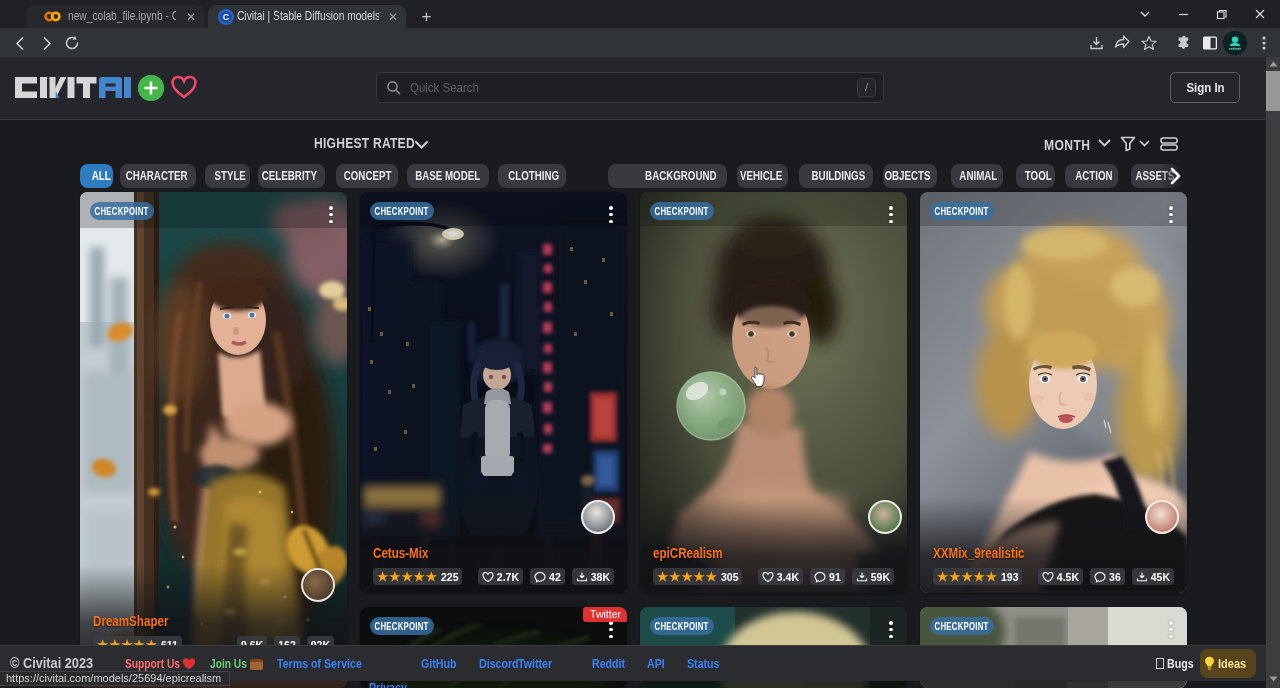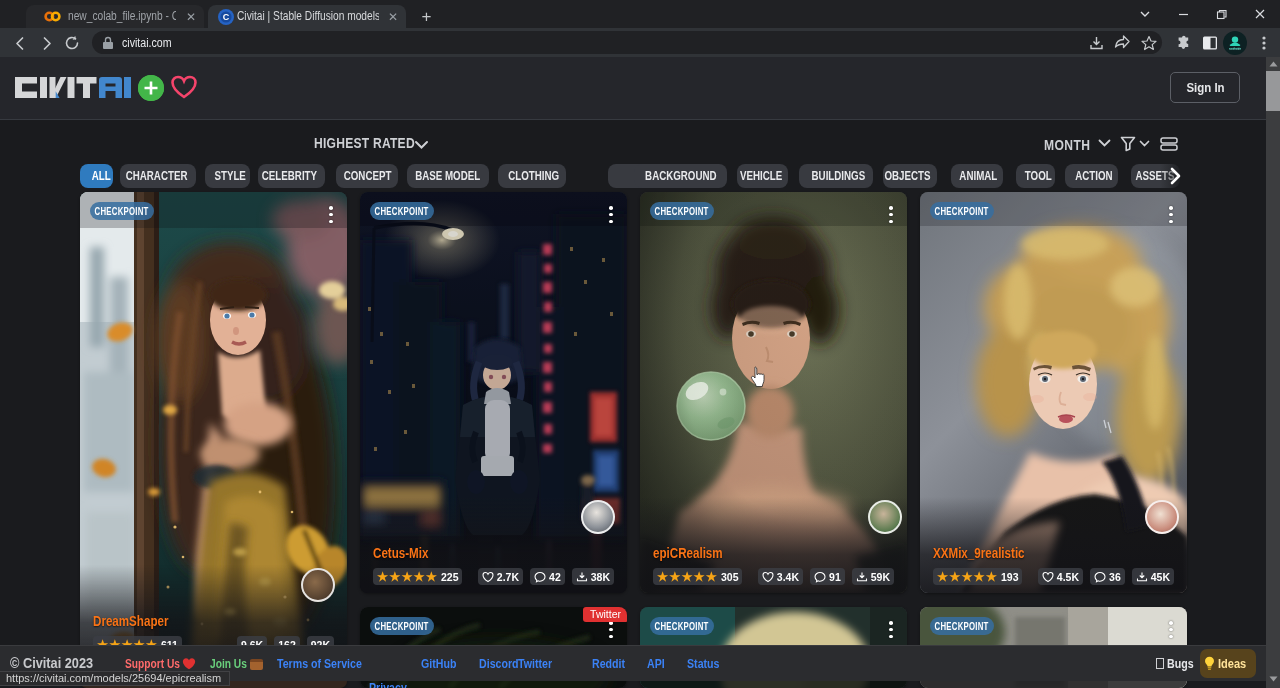--- a/index.html
+++ b/index.html
@@ -131,27 +131,20 @@
       <svg width="17" height="17" viewBox="0 0 17 17">
         <path d="M6.5 3 L12 8.5 L6.5 14" stroke="#c7cacd" stroke-width="1.7" fill="none" stroke-linecap="round" stroke-linejoin="round"></path>
       </svg>
     </div>
   <div class="navic" style="left:60px;">
       <svg width="16" height="16" viewBox="0 0 16 16">
         <path d="M13.5 8 A5.5 5.5 0 1 1 11.6 3.85" stroke="#c7cacd" stroke-width="1.6" fill="none" stroke-linecap="round"></path>
         <path d="M11.2 0.8 L12 4.2 L8.6 4.8 Z" fill="#c7cacd"></path>
       </svg>
     </div>
-  <div id="omnibox">
-    <svg style="margin-left:10px" width="12" height="14" viewBox="0 0 12 14">
-        <rect x="1" y="6" width="10" height="7" rx="1" fill="#9aa0a6"></rect>
-        <path d="M3.5 6 V4 a2.5 2.5 0 0 1 5 0 V6" stroke="#9aa0a6" stroke-width="1.4" fill="none"></path>
-      </svg>
-    <span id="omnitext" class="cx85">civitai.com</span>
-  </div>
   <div class="navic" style="left:1084px;">
       <svg width="17" height="17" viewBox="0 0 17 17">
         <path d="M8.5 2 V9 M5.5 6.5 L8.5 9.5 L11.5 6.5" stroke="#c7cacd" stroke-width="1.4" fill="none"></path>
         <path d="M3 10 V13.5 H14 V10" stroke="#c7cacd" stroke-width="1.4" fill="none"></path>
       </svg>
     </div>
   <div class="navic" style="left:1110px;">
       <svg width="18" height="16" viewBox="0 0 18 16">
         <path d="M10.5 4.5 C5 4.5 3 8 2.5 12 C5 9.5 7 9 10.5 9 V12.5 L16 6.5 L10.5 1 Z" stroke="#c7cacd" stroke-width="1.3" fill="none" stroke-linejoin="round"></path>
       </svg>
@@ -207,20 +200,28 @@
       </g>
     </svg>
   </div>
   <div id="plusbtn"><svg width="26" height="26" viewBox="0 0 26 26">
         <circle cx="13" cy="13" r="13" fill="#43b649"></circle>
         <path d="M13 6.5 V19.5 M6.5 13 H19.5" stroke="#fff" stroke-width="2.6"></path>
       </svg></div>
   <div id="heartbtn"><svg width="28" height="27" viewBox="0 0 28 27">
         <path d="M14 23 C 5 17 2.5 12 2.5 8.5 C 2.5 5 5 3 8 3 C 10.5 3 13 4.5 14 7 C 15 4.5 17.5 3 20 3 C 23 3 25.5 5 25.5 8.5 C 25.5 12 23 17 14 23 Z" fill="none" stroke="#f5446b" stroke-width="2.6"></path>
       </svg></div>
+  <div id="searchbar">
+    <svg style="margin-left:9px" width="16" height="16" viewBox="0 0 16 16">
+        <circle cx="6.5" cy="6.5" r="4.6" stroke="#8b8e94" stroke-width="1.6" fill="none"></circle>
+        <path d="M10.2 10.2 L14.2 14.2" stroke="#8b8e94" stroke-width="1.6"></path>
+      </svg>
+    <span id="searchph" class="cx85">Quick Search</span>
+    <div id="slashkey">/</div>
+  </div>
   <div id="signin"><span class="cx85 cxc">Sign In</span></div>
 
   <div id="hr"><span class="cx78">HIGHEST RATED</span></div>
   <svg class="abs" style="left:414px; top:140px" width="15" height="10" viewBox="0 0 15 10">
       <path d="M2 2 L7.5 7.5 L13 2" stroke="#ced0d4" stroke-width="2" fill="none" stroke-linecap="round"></path>
     </svg>
   <div id="monthlbl"><span class="cx78">MONTH</span></div>
   <svg class="abs" style="left:1098px; top:139px" width="13" height="9" viewBox="0 0 13 9">
       <path d="M1.5 1.5 L6.5 6.5 L11.5 1.5" stroke="#ced0d4" stroke-width="1.8" fill="none" stroke-linecap="round"></path>
     </svg>

